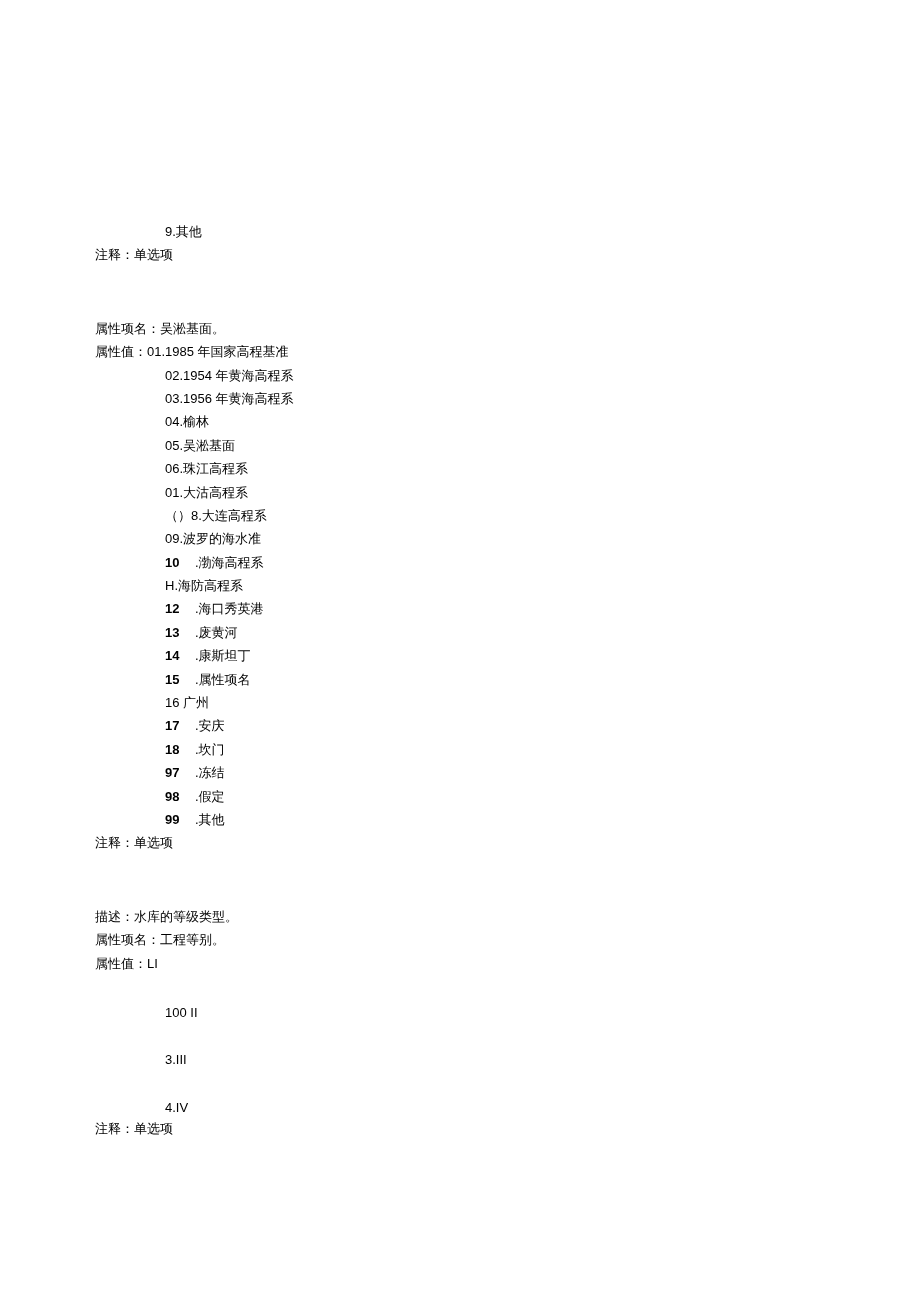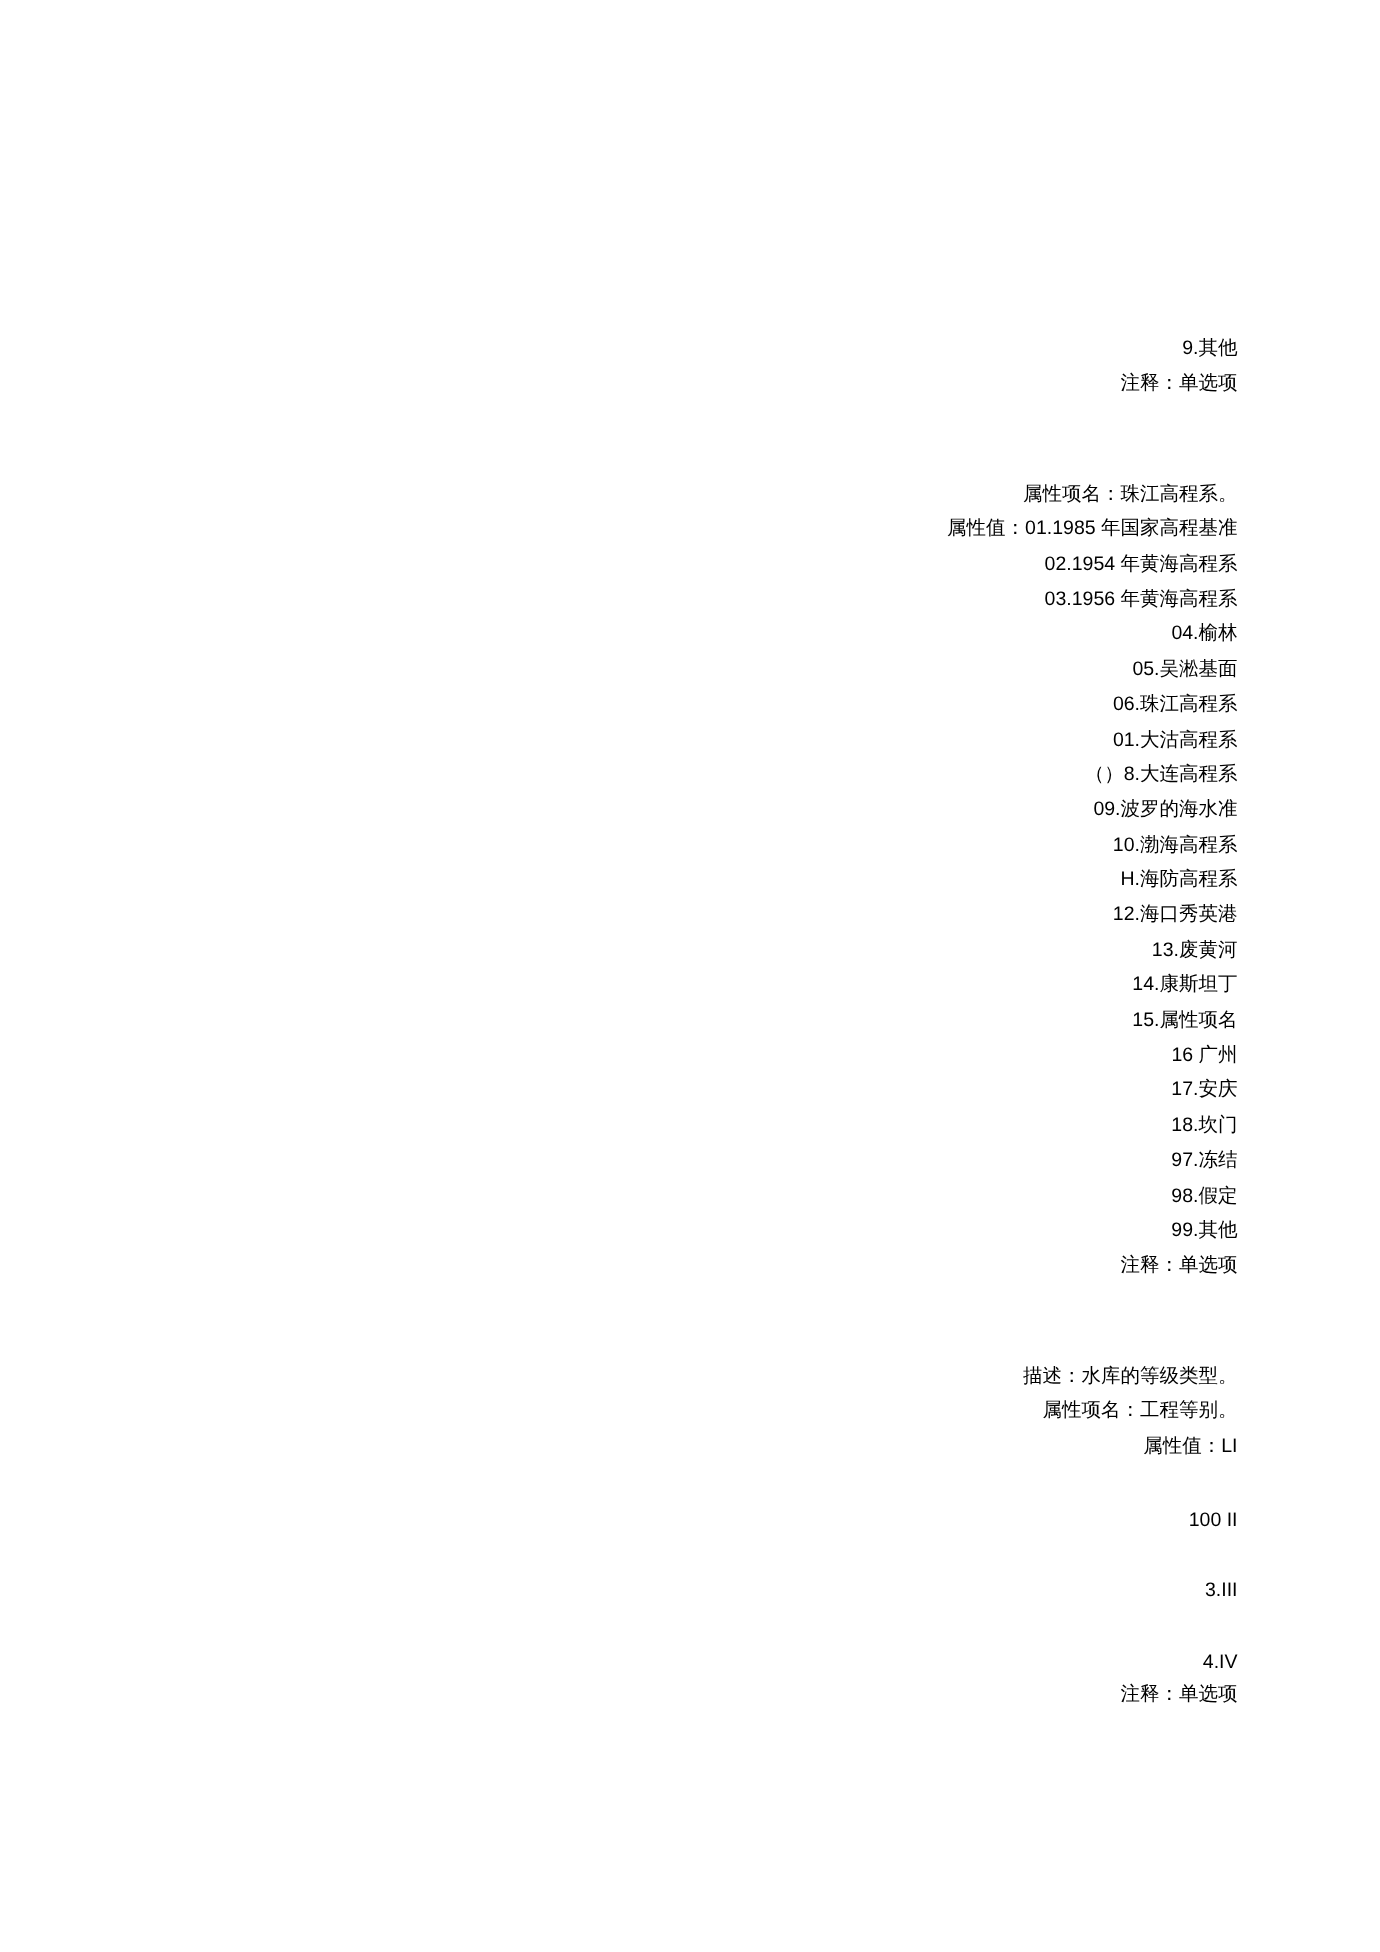--- a/index.html
+++ b/index.html
@@ -14,51 +14,51 @@
       color: #000000;
       line-height: 1.8;
       padding: 220px 95px 100px 95px;
       width: 920px;
     }
     .block {
       margin-bottom: 50px;
     }
     .line {
       display: block;
-      text-align: right;
     }
     .indent-1 {
       padding-left: 70px;
     }
     .indent-2 {
       padding-left: 70px;
     }
     .roman-list .line {
       padding-left: 70px;
       line-height: 1.5;
       margin-top: 28px;
     }
     .num-col {
       display: inline-block;
       min-width: 30px;
+      font-weight: bold;
     }
   </style>
 </head>
 <body>
 
 <div class="block">
   <span class="line indent-1">9.其他</span>
   <span class="line">
     <span>注释：</span><span>单选项</span>
   </span>
 </div>
 
 <div class="block">
   <span class="line">
-    <span>属性项名：</span><span>珠江高程系。</span>
+    <span>属性项名：</span><span>吴淞基面。</span>
   </span>
   <span class="line">
     <span>属性值：</span><span>01.1985 年国家高程基准</span>
   </span>
   <span class="line indent-2">02.1954 年黄海高程系</span>
   <span class="line indent-2">03.1956 年黄海高程系</span>
   <span class="line indent-2">04.榆林</span>
   <span class="line indent-2">05.吴淞基面</span>
   <span class="line indent-2">06.珠江高程系</span>
   <span class="line indent-2">01.大沽高程系</span>

